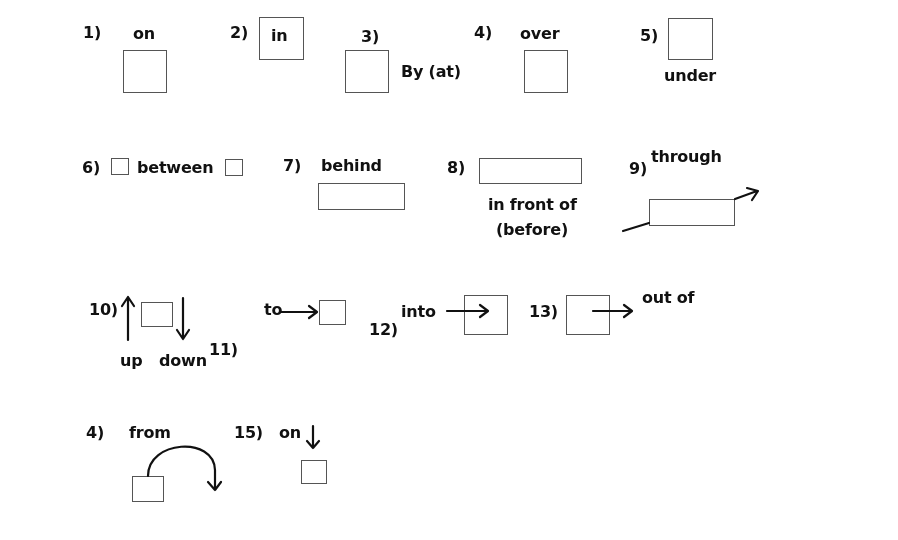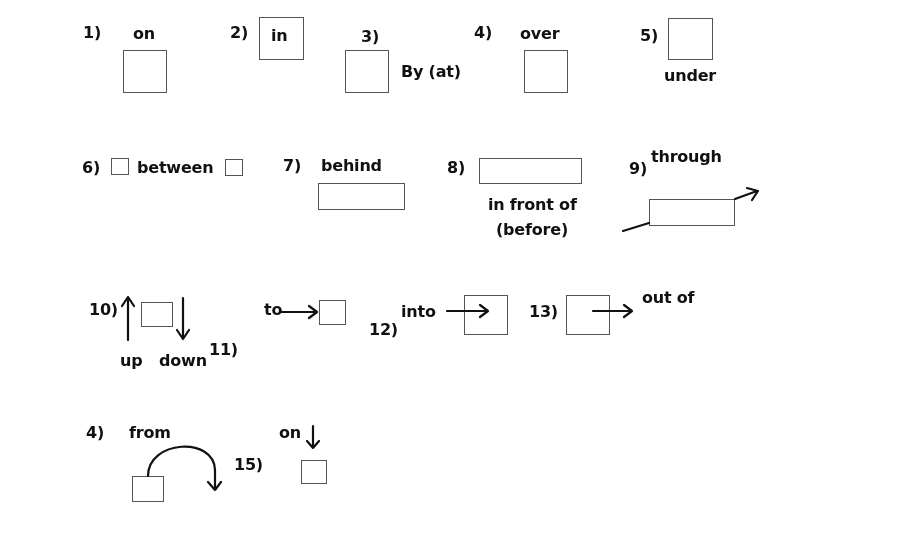--- a/index.html
+++ b/index.html
@@ -64,21 +64,21 @@
 <div class="box" style="left:464px;top:295px;width:44px;height:40px;"></div>
 
 <div class="t" style="left:529px;top:303px;">13)</div>
 <div class="box" style="left:566px;top:295px;width:44px;height:40px;"></div>
 <div class="t" style="left:642px;top:289px;">out of</div>
 
 <div class="t" style="left:86px;top:424px;">4)</div>
 <div class="t" style="left:129px;top:424px;">from</div>
 <div class="box" style="left:132px;top:476px;width:32px;height:26px;"></div>
 
-<div class="t" style="left:234px;top:424px;margin-top:32px;">15)</div>
+<div class="t" style="left:234px;top:424px;">15)</div>
 <div class="t" style="left:279px;top:424px;">on</div>
 <div class="box" style="left:301px;top:460px;width:26px;height:24px;"></div>
 
 <svg class="ov" viewBox="0 0 898 540" xmlns="http://www.w3.org/2000/svg">
   <g fill="none" stroke="#111" stroke-width="2.2" stroke-linecap="round" stroke-linejoin="round">
 
     <path d="M623 231 L649 223 M735 199 L757 191 M747 188 L758 191 L752 200"></path>
 
     <path d="M128 340 L128 297 M122 306 L128 297 L134 306"></path>
 

